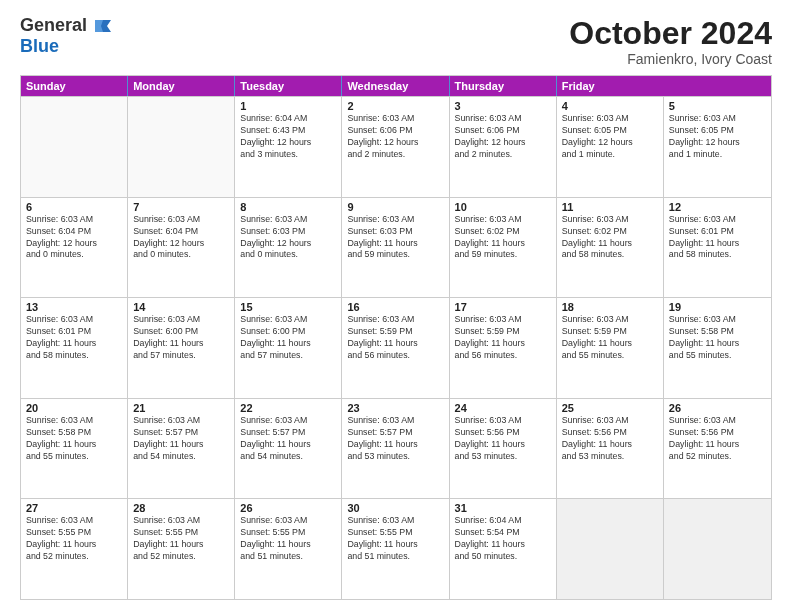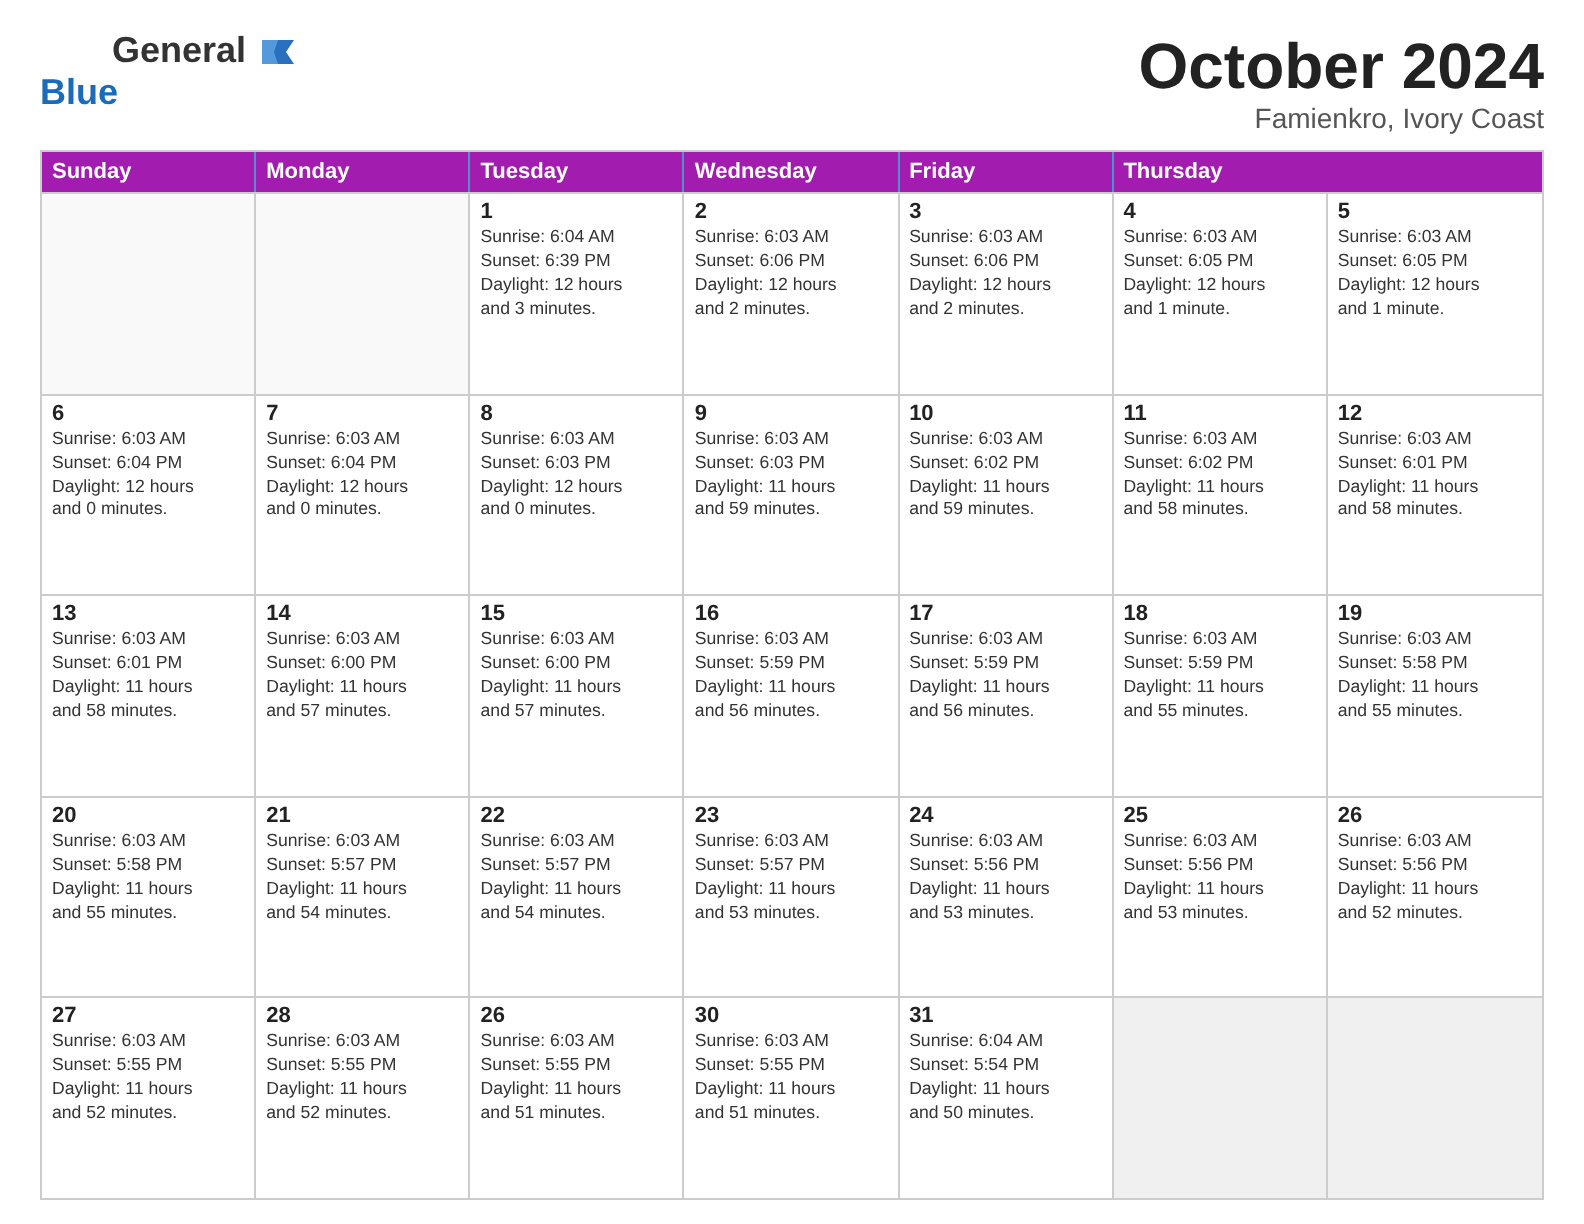--- a/index.html
+++ b/index.html
@@ -102,21 +102,21 @@
       color: #333;
       line-height: 1.35;
     }
   </style>
 </head>
 <body>
 
 <div class="page">
   <div class="header">
     <div class="logo">
-      <div style="display:flex;align-items:center;margin-left:36px;">
+      <div style="display:flex;align-items:center;">
         <span class="logo-text">
           <span class="logo-general">General</span>
           <svg style="display:inline-block;vertical-align:middle;margin-left:1px;" width="18" height="16" viewBox="0 0 18 16">
             <polygon points="2,2 18,2 14,8 18,14 2,14" fill="#2970be"></polygon>
             <polygon points="2,2 10,2 8,8 10,14 2,14" fill="#5599dd"></polygon>
           </svg>
         </span>
       </div>
       <div style="display:flex;align-items:center;text-align:center;">
         <span style="font-size:18px;font-weight:bold;color:#1a6bba;">Blue</span>
@@ -127,31 +127,31 @@
       <div class="location">Famienkro, Ivory Coast</div>
     </div>
   </div>
 
   <div class="calendar">
     <div class="cal-header">
     <div class="cal-header-cell">Sunday</div>
         <div class="cal-header-cell">Monday</div>
         <div class="cal-header-cell">Tuesday</div>
         <div class="cal-header-cell">Wednesday</div>
+        <div class="cal-header-cell">Thursday</div>
         <div class="cal-header-cell">Friday</div>
-        <div class="cal-header-cell">Thursday</div>
       </div>
     <div class="cal-body">
     <div class="cal-week">
           <div class="cal-cell empty"></div>
           <div class="cal-cell empty"></div>
           <div class="cal-cell">
             <span class="day-num">1</span>
             <div class="cell-text">Sunrise: 6:04 AM</div>
-            <div class="cell-text">Sunset: 6:39 PM</div>
+            <div class="cell-text">Sunset: 6:43 PM</div>
             <div class="cell-text">Daylight: 12 hours</div>
             <div class="cell-text">and 3 minutes.</div>
           </div>
           <div class="cal-cell">
             <span class="day-num">2</span>
             <div class="cell-text">Sunrise: 6:03 AM</div>
             <div class="cell-text">Sunset: 6:06 PM</div>
             <div class="cell-text">Daylight: 12 hours</div>
             <div class="cell-text">and 2 minutes.</div>
           </div>

